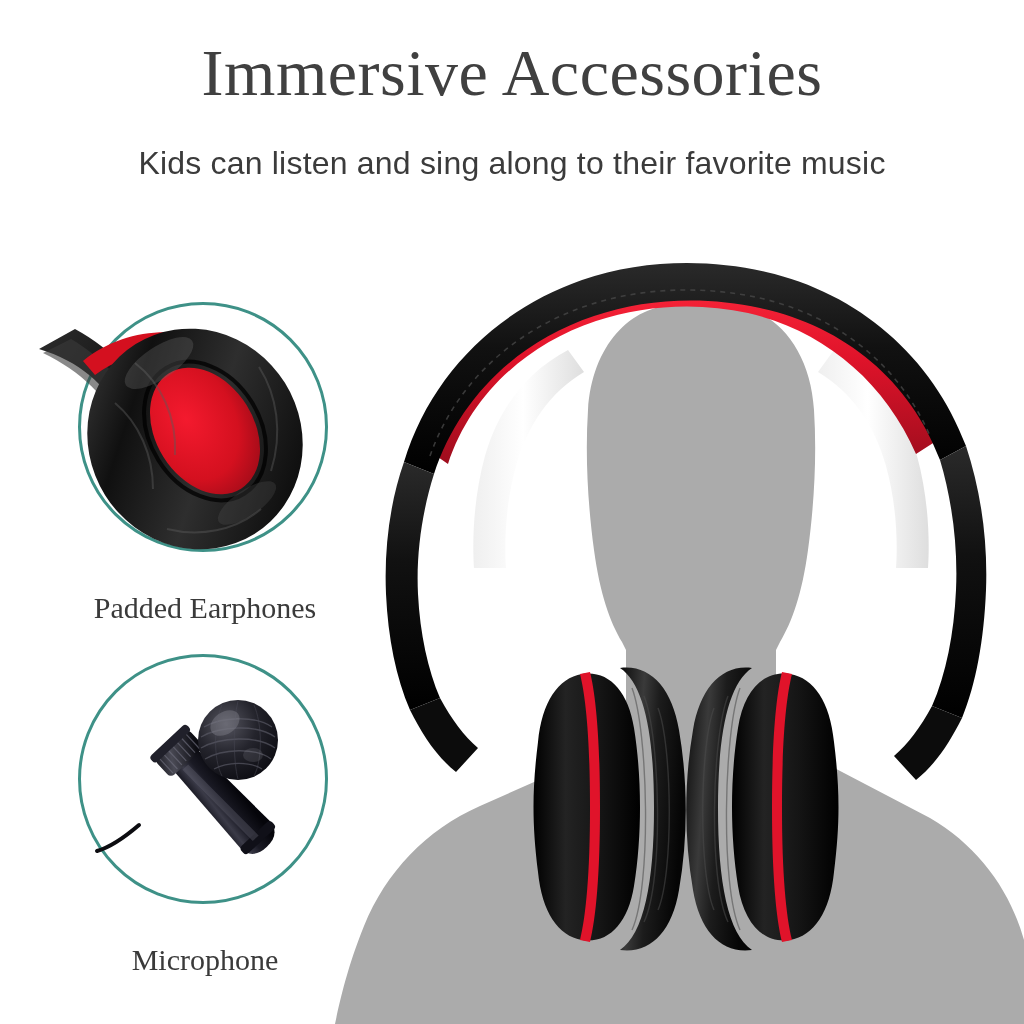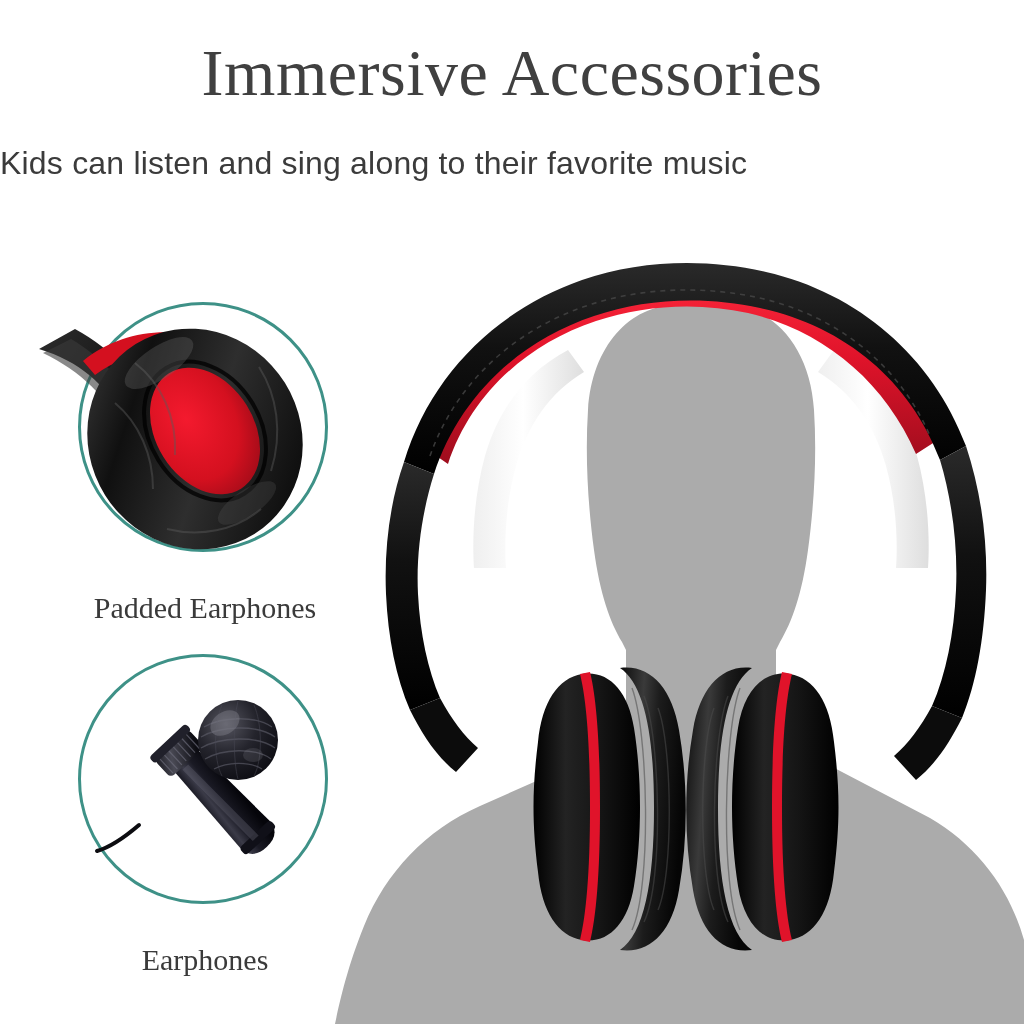--- a/index.html
+++ b/index.html
@@ -25,20 +25,21 @@
     font-size:66px;
     font-weight:400;
     letter-spacing:0.5px;
     color:#404040;
     line-height:1.05;
     white-space:nowrap;
   }
   #page-subtitle {
     position:absolute;
     left:0; top:145px; width:1024px;
+    text-align:center;
     font-family:"Liberation Sans", sans-serif;
     font-size:32px;
     font-weight:300;
     letter-spacing:0.2px;
     color:#3B3B3B;
     white-space:nowrap;
   }
 
   
   .callout { position:absolute; }
@@ -429,16 +430,16 @@
               <path d="M 173 48 C 181 66, 182 102, 173 119"></path>
             </g>
 
             <ellipse cx="144" cy="66" rx="16" ry="11" fill="#9a9aa6" opacity="0.3" transform="rotate(-35 144 66)"></ellipse>
             <ellipse cx="172" cy="98" rx="10" ry="7" fill="#8a8a96" opacity="0.2"></ellipse>
           </g>
         </svg>
       </div>
     </div>
 
-    <div class="callout-label">Earphones</div>
+    <div class="callout-label">Microphone</div>
   </div>
 
 </div>
 
 </body></html>

